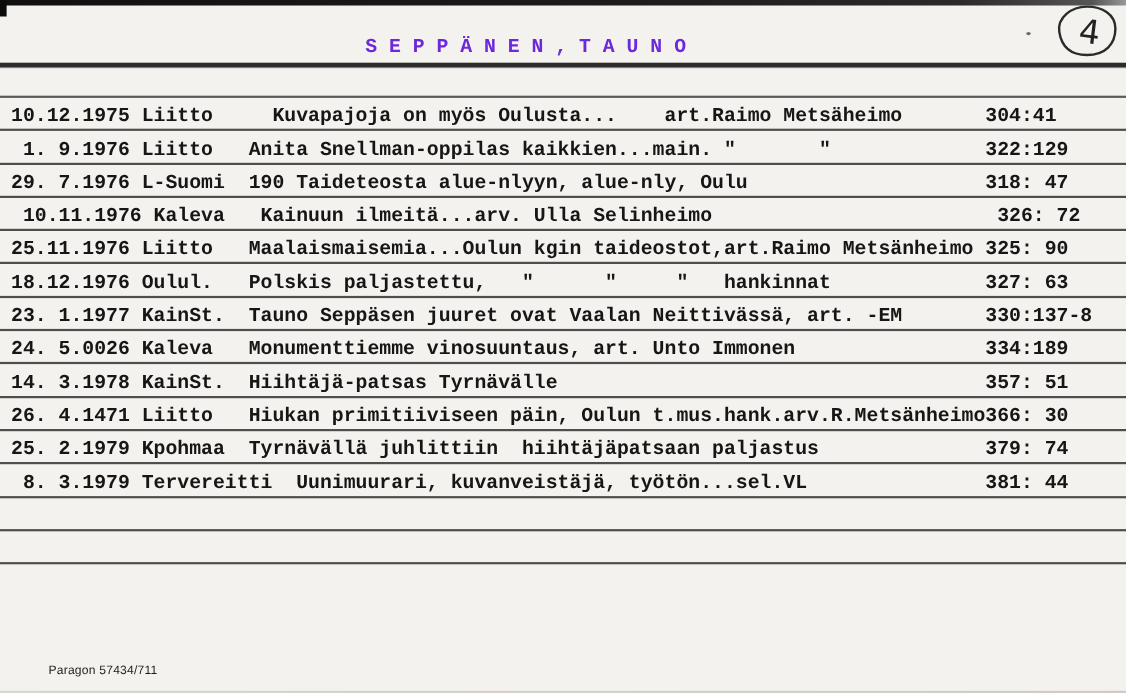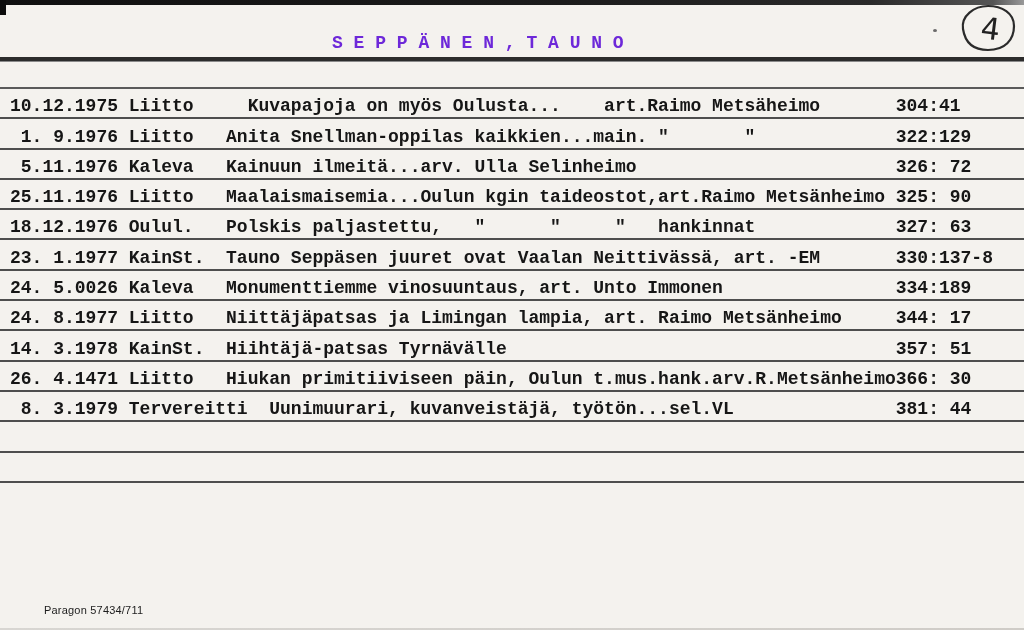--- a/index.html
+++ b/index.html
@@ -94,55 +94,58 @@
 
   <div class="rows">
     <div class="row">
       <span class="line">10.12.1975 Liitto     Kuvapajoja on myös Oulusta...    art.Raimo Metsäheimo       304:41</span>
     </div>
 
     <div class="row">
       <span class="line"> 1. 9.1976 Liitto   Anita Snellman-oppilas kaikkien...main. "       "             322:129</span>
     </div>
 
+    <div class="row">
+      <span class="line">29. 7.1976 L-Suomi  190 Taideteosta alue-nlyyn, alue-nly, Oulu                    318: 47</span>
+    </div>
 
 
     <div class="row">
-      <span class="line"> 5.11.1976 Kaleva   Kainuun ilmeitä...arv. Ulla Selinheimo                        326: 72</span>
+      <span class="line"> 10.11.1976 Kaleva   Kainuun ilmeitä...arv. Ulla Selinheimo                        326: 72</span>
     </div>
 
     <div class="row">
       <span class="line">25.11.1976 Liitto   Maalaismaisemia...Oulun kgin taideostot,art.Raimo Metsänheimo 325: 90</span>
     </div>
 
     <div class="row">
       <span class="line">18.12.1976 Oulul.   Polskis paljastettu,   "      "     "   hankinnat             327: 63</span>
     </div>
 
     <div class="row">
       <span class="line">23. 1.1977 KainSt.  Tauno Seppäsen juuret ovat Vaalan Neittivässä, art. -EM       330:137-8</span>
     </div>
 
     <div class="row">
       <span class="line">24. 5.0026 Kaleva   Monumenttiemme vinosuuntaus, art. Unto Immonen                334:189</span>
     </div>
 
-    <div class="row">
-      <span class="line">24. 8.1977 Liitto   Niittäjäpatsas ja Limingan lampia, art. Raimo Metsänheimo     344: 17</span>
-    </div>
 
     <div class="row">
       <span class="line">14. 3.1978 KainSt.  Hiihtäjä-patsas Tyrnävälle                                    357: 51</span>
     </div>
 
 
     <div class="row">
       <span class="line">26. 4.1471 Liitto   Hiukan primitiiviseen päin, Oulun t.mus.hank.arv.R.Metsänheimo366: 30</span>
     </div>
 
+    <div class="row">
+      <span class="line">25. 2.1979 Kpohmaa  Tyrnävällä juhlittiin  hiihtäjäpatsaan paljastus              379: 74</span>
+    </div>
 
     <div class="row">
       <span class="line"> 8. 3.1979 Tervereitti  Uunimuurari, kuvanveistäjä, työtön...sel.VL               381: 44</span>
     </div>
 
     <div class="row">
       <span class="line"></span>
     </div>
 
     <div class="row">

